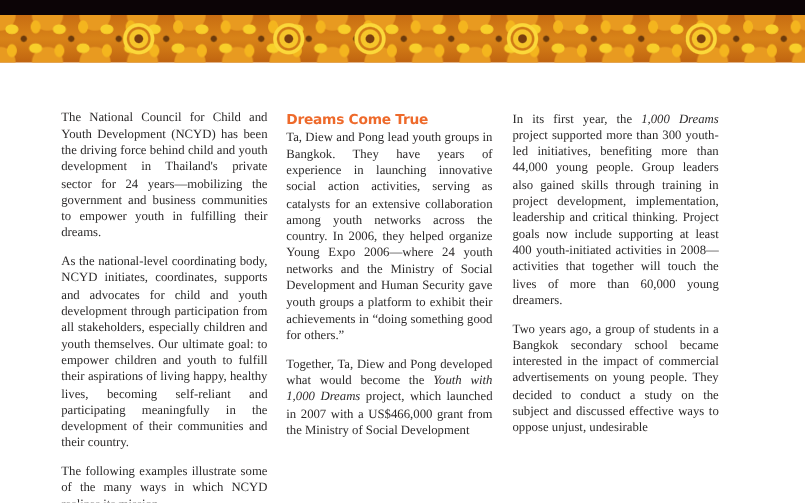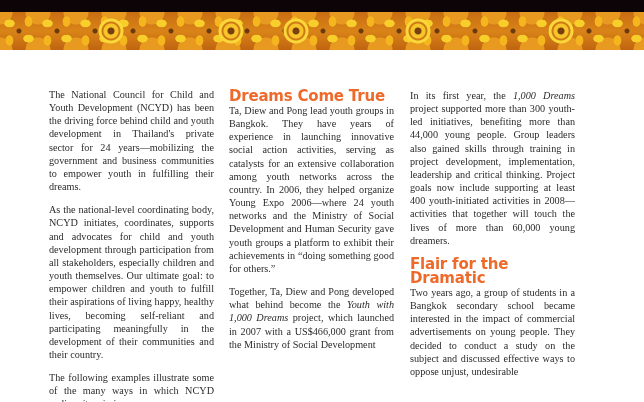--- a/index.html
+++ b/index.html
@@ -16,21 +16,21 @@
       linear-gradient(180deg, #c86d12, #d98418 50%, #c06410);
   }
   .pattern-band .flower { position: absolute; top: 6px; width: 26px; height: 26px; border-radius: 50%;
     background: radial-gradient(circle, #7a3f0e 0 3px, #f6c52a 4px 7px, #d07a15 8px 9px, #fbd83a 10px 12px, transparent 13px); }
   .columns { position: absolute; top: 88px; left: 49px; width: 530px; height: 320px; }
   .col { position: absolute; top: 0; width: 165px; font-size: 10.2px; line-height: 13.15px; color: #2c2a2a; text-align: justify; hyphens: auto; }
   .col p { margin: 0 0 10px 0; }
   .col1 { left: 0; }
   .col2 { left: 180px; }
   .col3 { left: 361px; top: 1px; }
-  .heading { font-family: "DejaVu Sans", "Liberation Sans", sans-serif; font-weight: bold; color: #ee6a2b; font-size: 15px; line-height: 14px; margin: 0 0 1px 0; text-align: left; letter-spacing: -0.2px; }
+  .heading { font-family: "DejaVu Sans", "Liberation Sans", sans-serif; font-weight: bold; color: #ee6a2b; font-size: 11px; line-height: 14px; margin: 0 0 1px 0; text-align: left; letter-spacing: -0.2px; }
   .col2 .heading { margin-top: 1px; }
   .col3 .heading { margin-top: 9px; }
   em { }
 </style>
 </head>
 <body>
 
 <div class="top-bar"></div>
 <div class="pattern-band">
   <div class="flower" style="left:98px"></div>
@@ -43,21 +43,20 @@
 <div class="columns">
   <div class="col col1">
     <p>The National Council for Child and Youth Development (NCYD) has been the driving force behind child and youth development in Thailand's private sector for 24 years—mobilizing the government and business communities to empower youth in fulfilling their dreams.</p>
     <p>As the national-level coordinating body, NCYD initiates, coordinates, supports and advocates for child and youth development through participation from all stakeholders, especially children and youth themselves. Our ultimate goal: to empower children and youth to fulfill their aspirations of living happy, healthy lives, becoming self-reliant and participating meaningfully in the development of their communities and their country.</p>
     <p>The following examples illustrate some of the many ways in which NCYD realizes its mission.</p>
   </div>
 
   <div class="col col2">
     <h2 class="heading">Dreams Come True</h2>
     <p>Ta, Diew and Pong lead youth groups in Bangkok. They have years of experience in launching innovative social action activities, serving as catalysts for an extensive collaboration among youth networks across the country. In 2006, they helped organize Young Expo 2006—where 24 youth networks and the Ministry of Social Development and Human Security gave youth groups a platform to exhibit their achievements in “doing something good for others.”</p>
-    <p><span>Together, Ta, Diew and Pong developed what behind become the </span><em>Youth with 1,000 Dreams</em><span> project, which launched in 2007 with a US$466,000 grant from the Ministry of Social Development</span></p>
+    <p><span>Together, Ta, Diew and Pong developed what would become the </span><em>Youth with 1,000 Dreams</em><span> project, which launched in 2007 with a US$466,000 grant from the Ministry of Social Development</span></p>
   </div>
 
   <div class="col col3">
     <p><span>In its first year, the </span><em>1,000 Dreams</em><span> project supported more than 300 youth-led initiatives, benefiting more than 44,000 young people. Group leaders also gained skills through training in project development, implementation, leadership and critical thinking. Project goals now include supporting at least 400 youth-initiated activities in 2008—activities that together will touch the lives of more than 60,000 young dreamers.</span></p>
-    <h2 class="heading">Flair for the Dramatic</h2>
     <p>Two years ago, a group of students in a Bangkok secondary school became interested in the impact of commercial advertisements on young people. They decided to conduct a study on the subject and discussed effective ways to oppose unjust, undesirable</p>
   </div>
 </div>
 
 </body></html>

